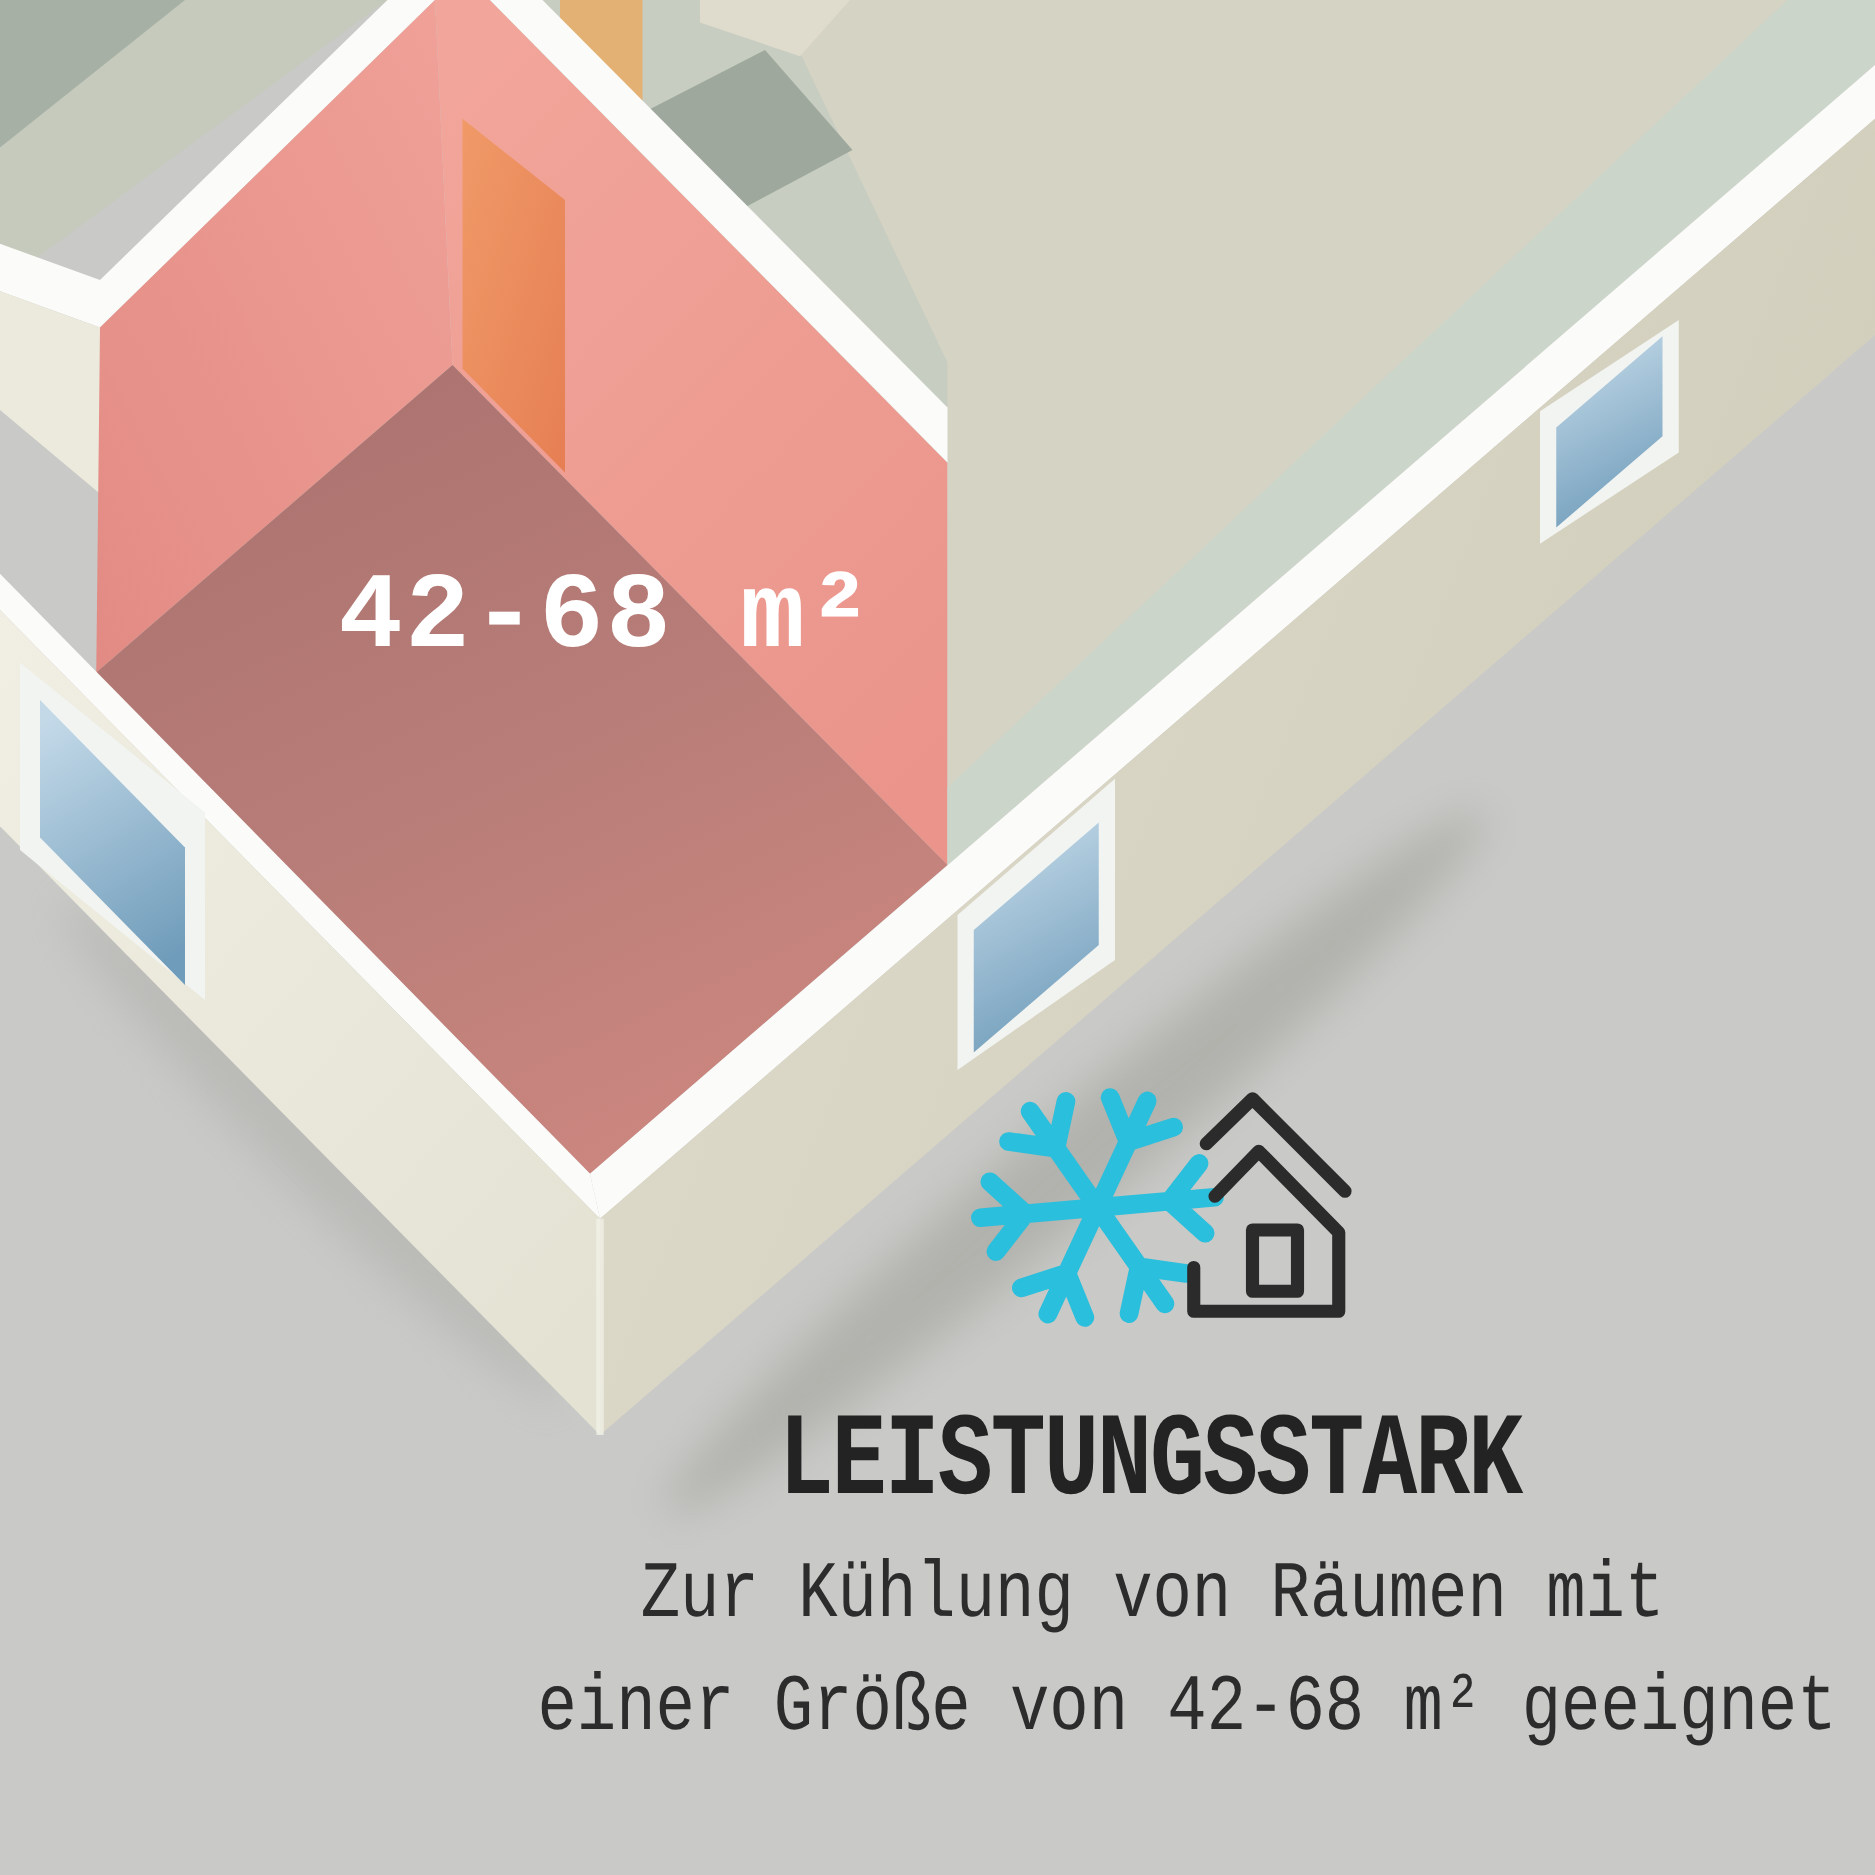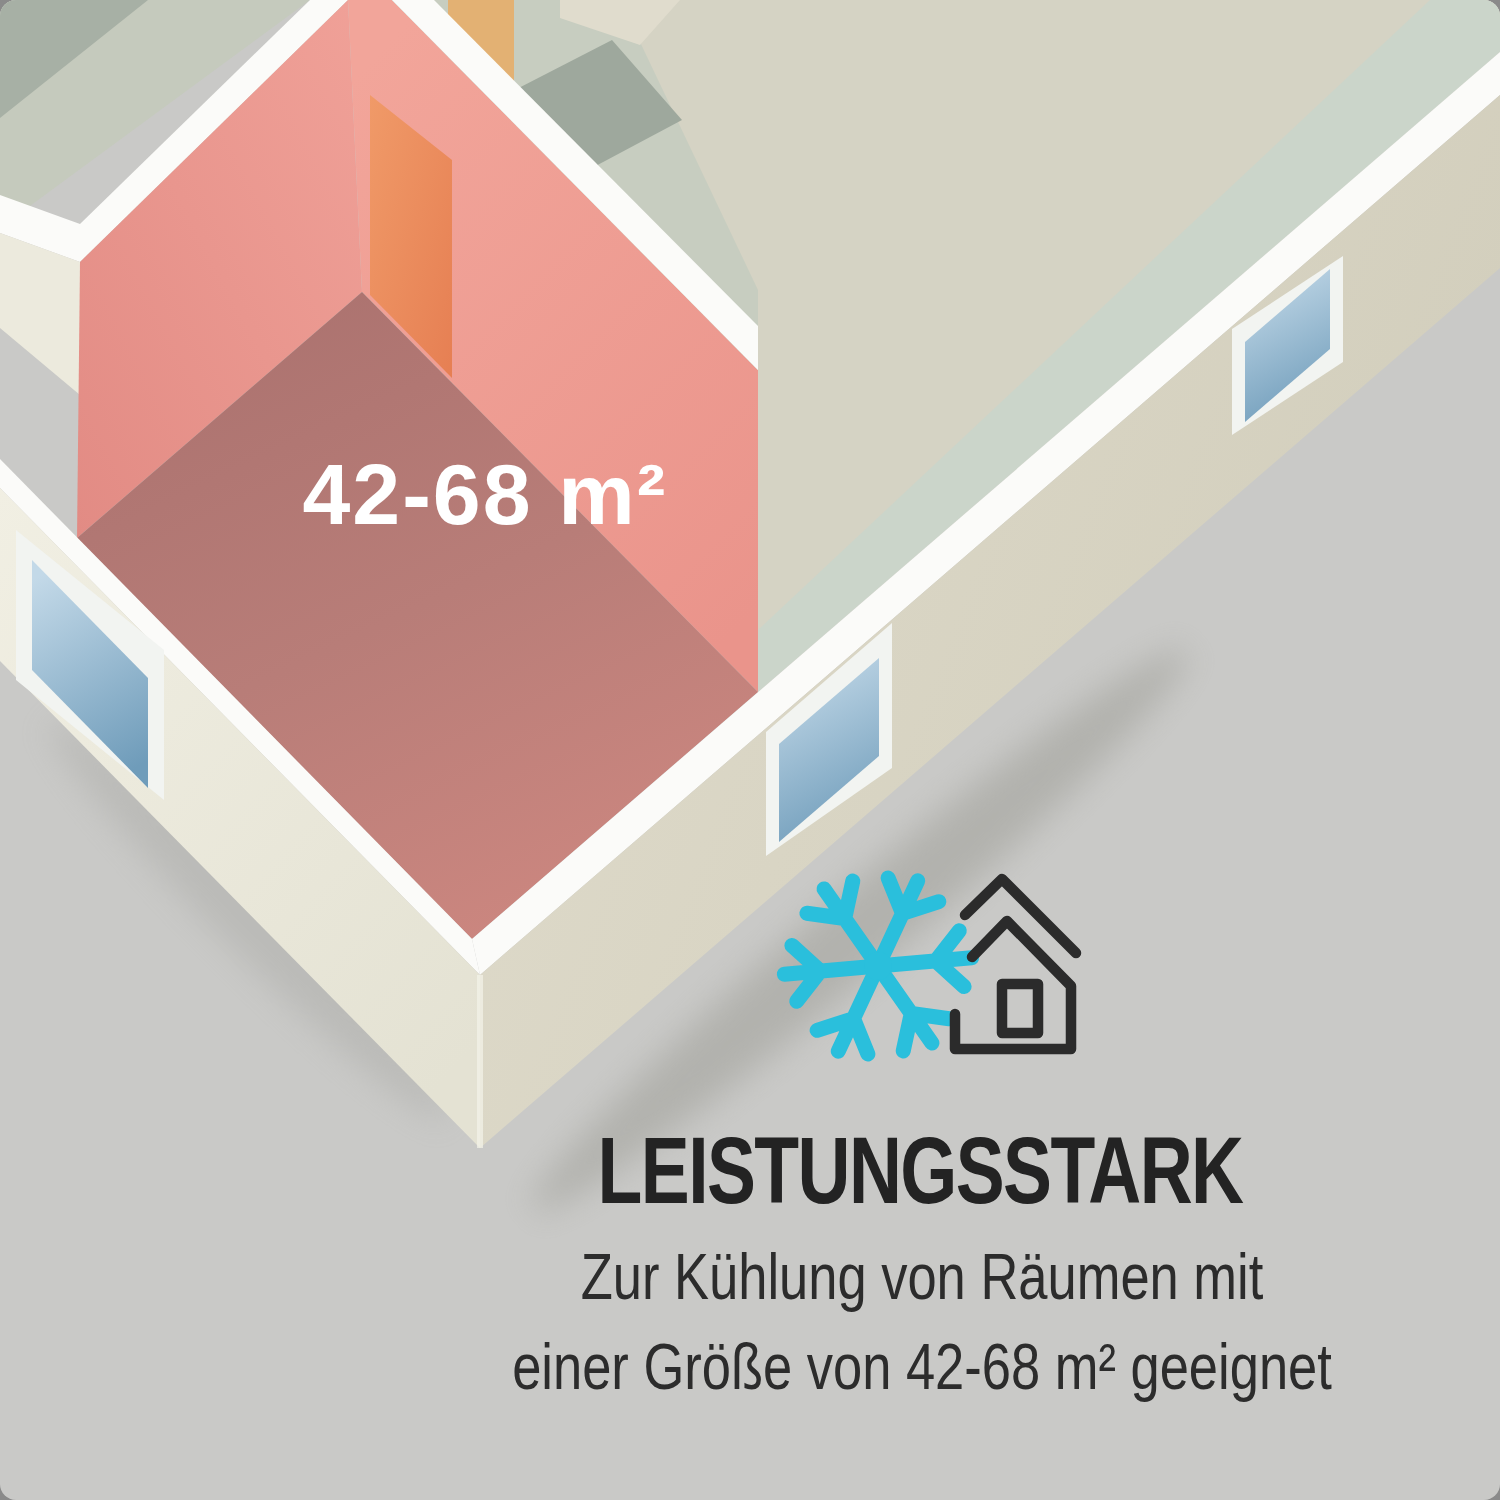--- a/index.html
+++ b/index.html
@@ -1,20 +1,19 @@
 <!DOCTYPE html>
 <html><head>
 <meta charset="utf-8">
 <style>
   html,body{margin:0;padding:0;background:#8a8a8a;}
   #stage{
     position:relative;width:1500px;height:1500px;overflow:hidden;
     background:#c9c9c7;
-    font-family:Liberation Sans, sans-serif;
-    border-radius:16px;
+    font-family:Liberation Mono, monospace;
   }
   #house-svg{position:absolute;left:0;top:0;width:1500px;height:1500px;}
   .overlay-text{position:absolute;line-height:1.08;}
   #room-label{
     left:185px;top:448px;width:600px;text-align:center;
     font-size:86px;font-weight:700;color:#ffffff;letter-spacing:2px;
   }
   #headline{
     left:320px;top:1120px;width:1200px;text-align:center;
     font-size:94px;font-weight:700;color:#232323;letter-spacing:-2px;

